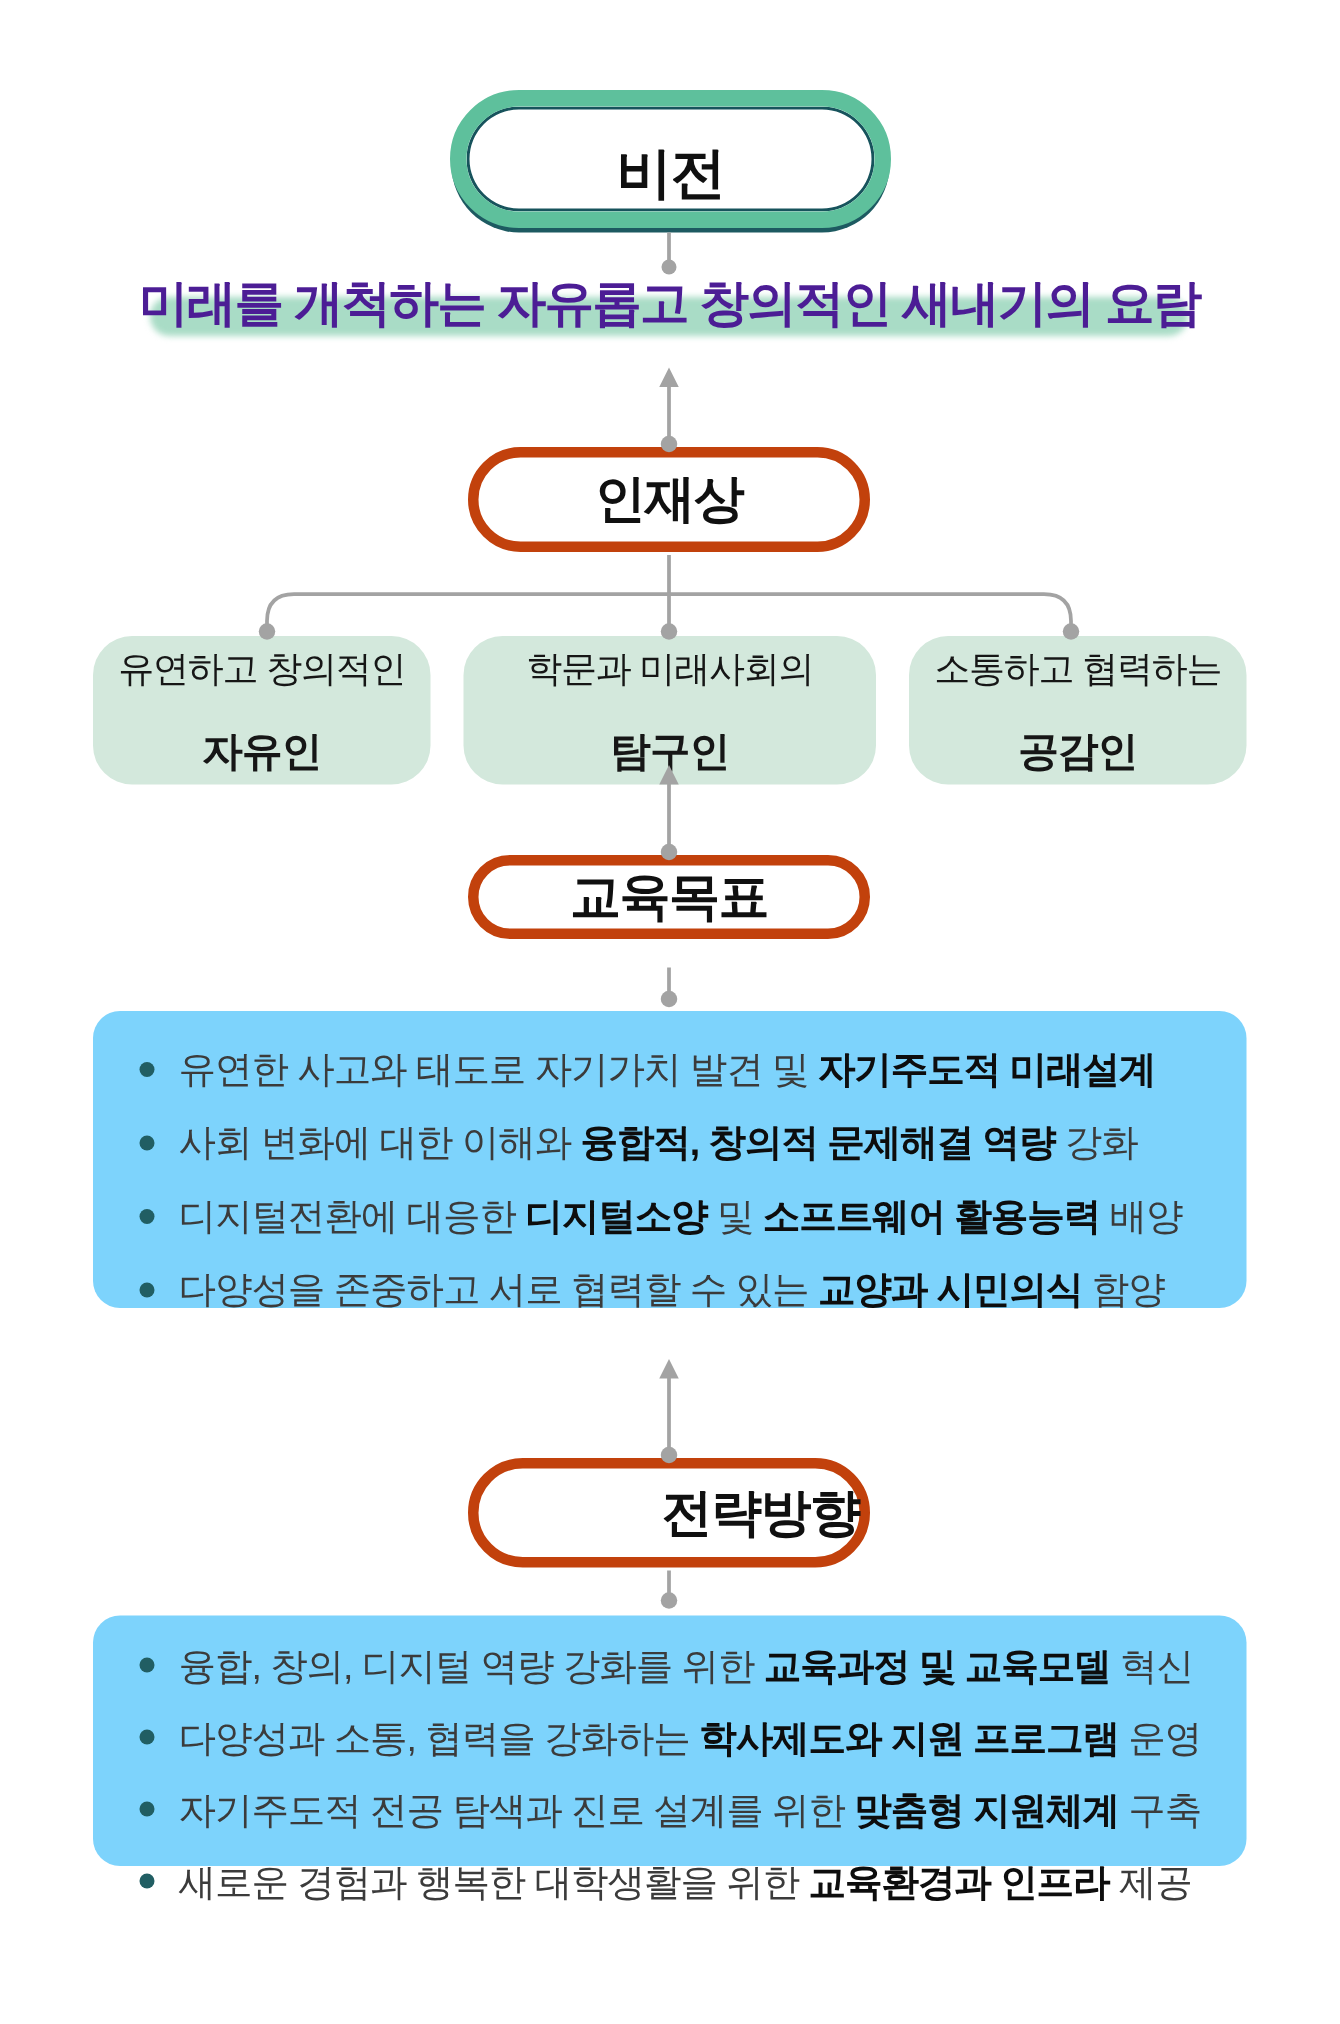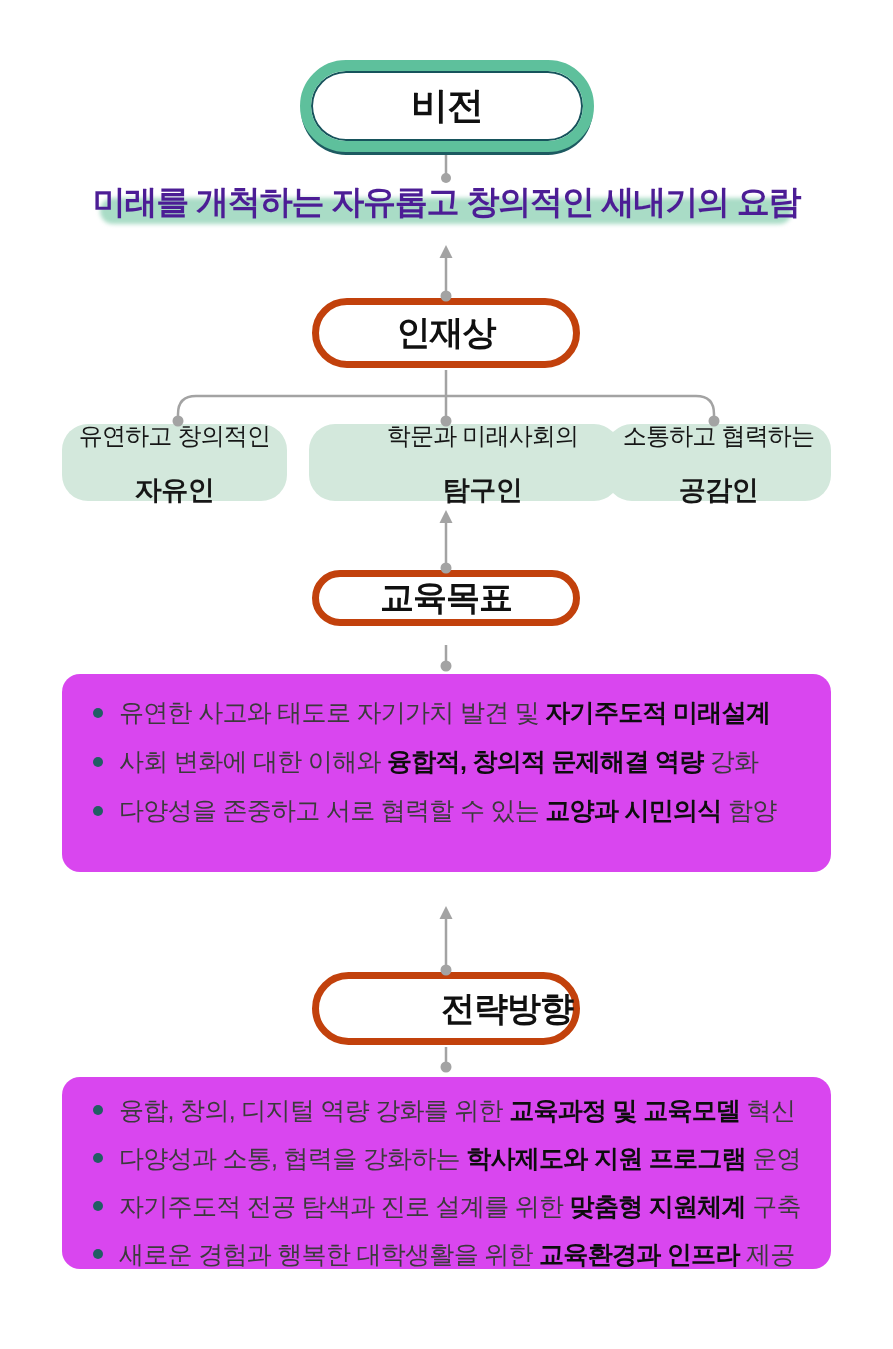--- a/index.html
+++ b/index.html
@@ -14,56 +14,57 @@
   
   .pill {
     position:absolute; box-sizing:border-box; background:#fff; z-index:4;
     display:flex; align-items:center; justify-content:center;
     font-weight:800; color:#101010; letter-spacing:-1px;
   }
   .vision-pill {
     left:300px; top:60px; width:294px; height:92px; border:11px solid #5ec09c;
     border-radius:50px; font-size:37px;
     box-shadow: inset 0 0 0 2px #17535c, 0 4px 0 -1px #1d5a61;
+    align-items: flex-end;
   }
   .small-pill {
     left:312px; width:268px; border:7px solid #c2410c; border-radius:40px; font-size:34px;
   }
   .talent-pill   { top:298px; height:70px; }
   .goals-pill    { top:570px; height:56px; }
   .strategy-pill { top:972px; height:73px;justify-content:flex-end; }
 
   
   .statement-text {
     position:absolute; left:0; right:0; top:180px; z-index:2; text-align:center;
     font-size:33px; font-weight:800; color:#4c1d95; letter-spacing:-1.2px;
   }
   .statement-highlight {
     position:absolute; left:100px; top:198px; width:692px; height:26px; z-index:1;
     background:#a9dcc6; border-radius:13px; filter:blur(2px);
   }
 
   
   .mint-box {
-    position:absolute; top:424px; height:77px; background:#d3e8dc; border-radius:26px;
+    position:absolute; top:424px; height:99px; background:#d3e8dc; border-radius:26px;
     display:flex; flex-direction:column; align-items:center; justify-content:center;
     line-height:31px; color:#161616; z-index:2;gap:24px;
   }
   .box1 { left:62px;  width:225px; }
-  .box2 { left:309px; width:275px;padding-left:36px; }
+  .box2 { left:309px; width:275px; }
   .box3 { left:606px; width:225px; }
   .mb-line1 { font-size:24px; font-weight:500; letter-spacing:-0.8px; }
   .mb-line2 { font-size:27px; font-weight:800; letter-spacing:-0.5px; }
 
   
   .list-box {
-    position:absolute; left:62px; width:769px; background:#d946ef; border-radius:18px; z-index:2;
+    position:absolute; left:62px; width:769px; background:#7dd3fc; border-radius:18px; z-index:2;
   }
   .goals-box    { top:674px;  height:198px; }
-  .strategy-box { top:1077px; height:192px; }
+  .strategy-box { top:1077px; height:167px; }
   .goals-box ul    { padding-top:14px; }
   .goals-box li    { height:49px; }
   .strategy-box ul { padding-top:9px; }
   .strategy-box li { height:48px; }
   ul.blist { list-style:none; margin:0; padding-left:0; }
   ul.blist li {
     display:flex; align-items:center; gap:16px; padding-left:31px;
     font-size:25px; color:#3b3b3b; letter-spacing:-0.7px;
   }
   .dot { width:10px; height:10px; border-radius:50%; background:#215e63; flex:none; }
@@ -135,20 +136,24 @@
         <li>
           <span class="dot"></span>
           <span class="li-text"><span>유연한 사고와 태도로 자기가치 발견 및 </span><span class="b">자기주도적 미래설계</span></span>
         </li>
         <li>
           <span class="dot"></span>
           <span class="li-text"><span>사회 변화에 대한 이해와 </span><span class="b">융합적, 창의적 문제해결 역량</span><span> 강화</span></span>
         </li>
         <li>
           <span class="dot"></span>
+          <span class="li-text"><span>디지털전환에 대응한 </span><span class="b">디지털소양</span><span> 및 </span><span class="b">소프트웨어 활용능력</span><span> 배양</span></span>
+        </li>
+        <li>
+          <span class="dot"></span>
           <span class="li-text"><span>다양성을 존중하고 서로 협력할 수 있는 </span><span class="b">교양과 시민의식</span><span> 함양</span></span>
         </li>
       </ul>
   </div>
 
   <div class="pill small-pill strategy-pill">
     <span>전략방향</span>
   </div>
 
   <div class="list-box strategy-box">

